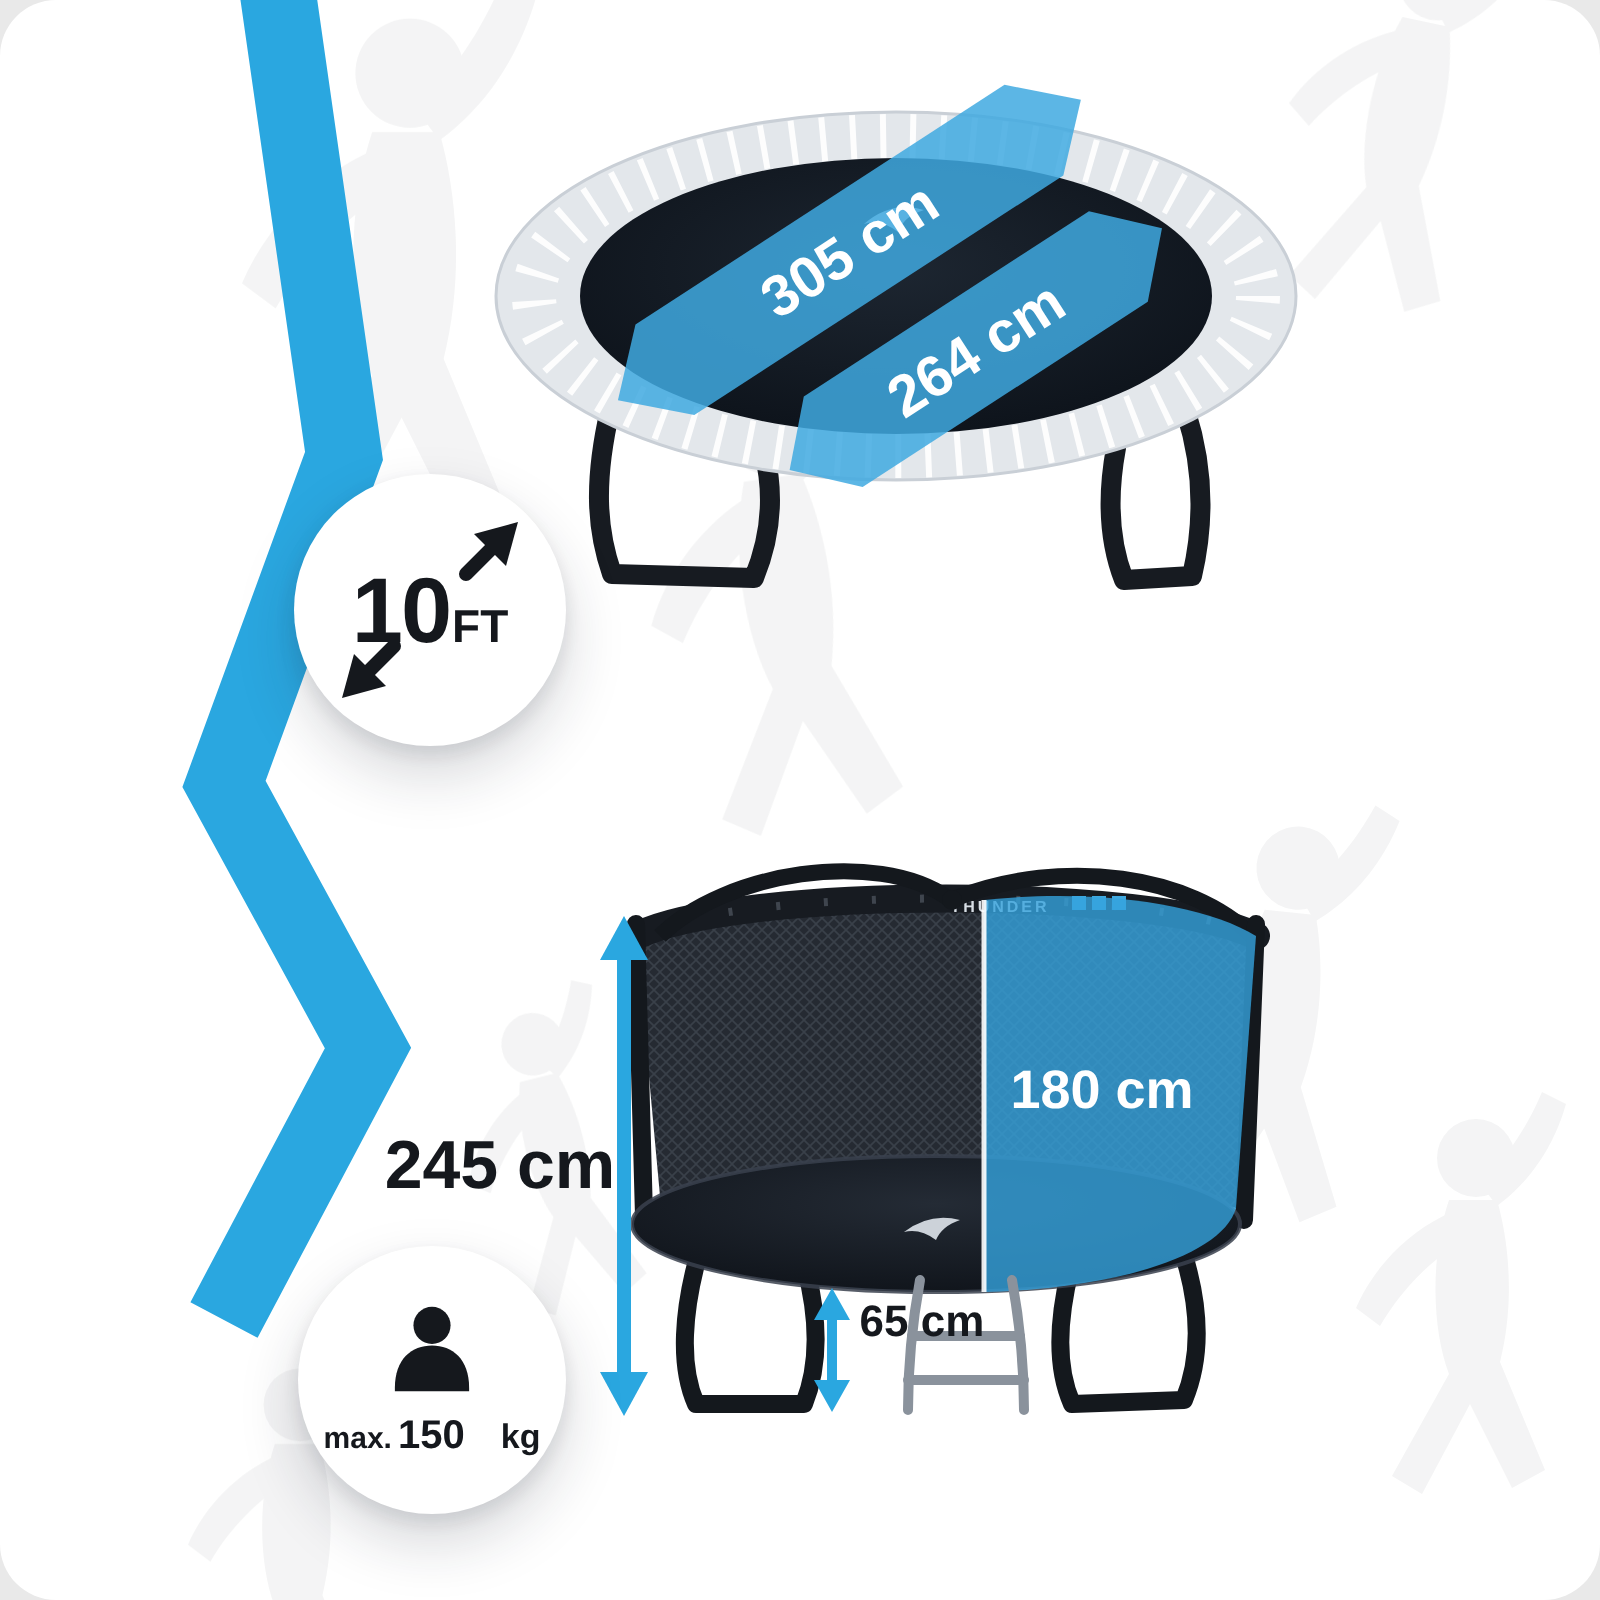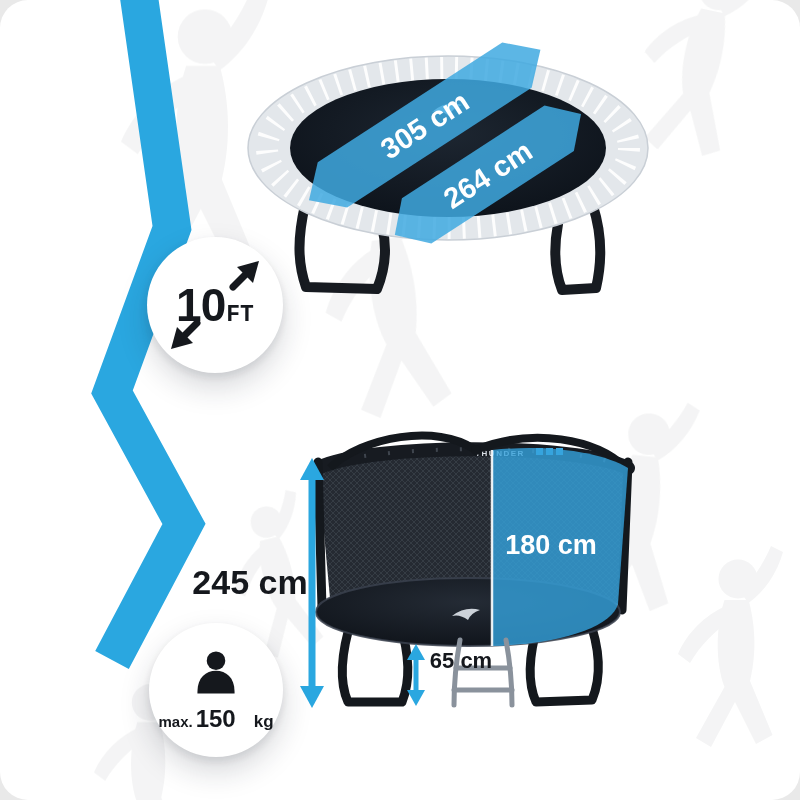--- a/index.html
+++ b/index.html
@@ -10,26 +10,26 @@
   
   .badge { position:absolute; background:#fff; border-radius:50%;
            box-shadow:0 14px 30px rgba(25,35,50,.18), 0 4px 10px rgba(25,35,50,.10);
            display:flex; flex-direction:column; align-items:center; justify-content:center; }
   .size-badge { left:147px; top:237px; width:136px; height:136px; }
   .weight-badge { left:149px; top:623px; width:134px; height:134px; }
 
   .badge-arrow { position:absolute; left:0; top:0; width:100%; height:100%; }
   .size-text { display:flex; align-items:baseline; gap:1px; position:relative; }
   .size-value { font-size:46px; font-weight:bold; color:#15181d; letter-spacing:-1px; }
-  .size-unit  { font-size:23px; font-weight:bold; color:#15181d;font-family:Liberation Mono, monospace; }
+  .size-unit  { font-size:23px; font-weight:bold; color:#15181d; }
 
   .person-icon { width:54px; height:54px; margin-bottom:3px; }
   .weight-text { display:flex; align-items:baseline; gap:3px; color:#15181d; }
   .w-prefix { font-size:15px; font-weight:600; }
-  .w-value  { font-size:24px; font-weight:bold; }
+  .w-value  { font-size:20px; font-weight:bold; }
   .w-unit   { font-size:17px; font-weight:bold;padding-left:15px; }
 
   
   .band-label  { font:bold 29px "Liberation Sans",sans-serif; fill:#ffffff; }
   .net-height  { font:bold 27px "Liberation Sans",sans-serif; fill:#ffffff; }
   .dim-label   { fill:#15181d; }
   .total-height{ font:bold 34px "Liberation Sans",sans-serif; }
   .frame-height{ font:bold 22px "Liberation Sans",sans-serif; }
   .rim-brand   { font:bold 8px "Liberation Sans",sans-serif; fill:#d8dee5; letter-spacing:1.5px; }
 </style>

